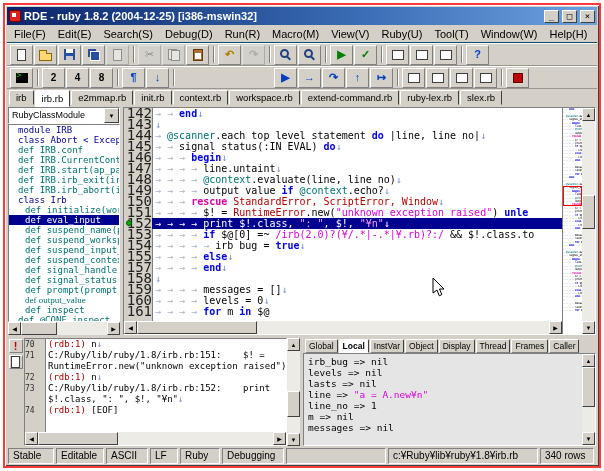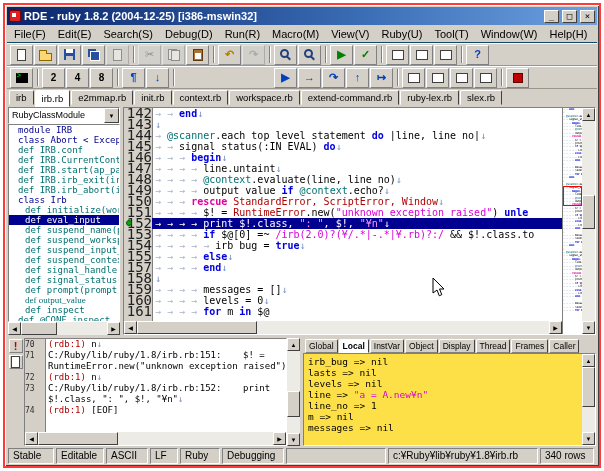--- a/index.html
+++ b/index.html
@@ -110,21 +110,21 @@
   .con-rows{flex:1;overflow:hidden;background:linear-gradient(90deg,#d4d0c8 0 20px,#808080 20px 21px,#fff 21px)}
   .crow{display:flex;height:11px;font:9px/11px "DejaVu Sans Mono",monospace;white-space:pre}
   .cgut{width:20px;flex:none;text-align:left;padding-right:3px;font-size:8px;color:#303030}
   .ctext{flex:1;padding-left:3px;overflow:hidden}
   .seg-d{color:#b00000}.seg-p{color:#000}.seg-e{color:#7890c8}
   .watch{flex:1;display:flex;flex-direction:column;min-width:0}
   .watch-tabs{height:15px;flex:none;display:flex;align-items:flex-end;padding:0 2px}
   .wtab{height:14px;padding:1px 3px;font-size:8.5px;line-height:11px;background:#d4d0c8;
     border:1px solid;border-color:#fff #404040 #808080 #fff;border-radius:2px 2px 0 0;margin-right:1px;white-space:nowrap}
   .wtab.active{background:#fff;border-bottom-color:#fff;font-weight:bold}
-  .watch-wrap{flex:1;display:flex;border:1px solid;border-color:#808080 #fff #fff #808080;background:#fde047;min-height:0}
+  .watch-wrap{flex:1;display:flex;border:1px solid;border-color:#808080 #fff #fff #808080;background:#e5e5e5;min-height:0}
   .watch-body{flex:1;padding:2px 0 0 4px;overflow:hidden}
   .wrow{height:11px;font:9.5px/11px "DejaVu Sans Mono",monospace;white-space:pre;color:#000}
   .wval-str{color:#d800d8}
   
   .statusbar{height:18px;flex:none;display:flex;align-items:center;padding:1px 1px 0}
   .sseg{height:16px;border:1px solid;border-color:#808080 #fff #fff #808080;font-size:10px;line-height:14px;
     padding:0 4px;margin-right:2px;white-space:nowrap;overflow:hidden;flex:none}
   
   .cursor{position:absolute;left:432px;top:277px;z-index:50}
 </style>
@@ -471,22 +471,22 @@
           <span class="wtab">InstVar</span>
           <span class="wtab">Object</span>
           <span class="wtab">Display</span>
           <span class="wtab">Thread</span>
           <span class="wtab">Frames</span>
           <span class="wtab">Caller</span>
         </div>
       <div class="watch-wrap">
         <div class="watch-body" id="watchlist">
             <div class="wrow"><span class="wname">irb_bug</span><span> =&gt; </span><span class="wval">nil</span></div>
+            <div class="wrow"><span class="wname">levels</span><span> =&gt; </span><span class="wval">nil</span></div>
             <div class="wrow"><span class="wname">lasts</span><span> =&gt; </span><span class="wval">nil</span></div>
-            <div class="wrow"><span class="wname">levels</span><span> =&gt; </span><span class="wval">nil</span></div>
             <div class="wrow"><span class="wname">line</span><span> =&gt; </span><span class="wval-str">"a = A.new¥n"</span></div>
             <div class="wrow"><span class="wname">line_no</span><span> =&gt; </span><span class="wval">1</span></div>
             <div class="wrow"><span class="wname">m</span><span> =&gt; </span><span class="wval">nil</span></div>
             <div class="wrow"><span class="wname">messages</span><span> =&gt; </span><span class="wval">nil</span></div>
           </div>
         <div class="sb-v">
           <span class="sb-btn up"></span>
           <span class="sb-track">
               <span class="sb-thumb" style="top:0;height:40px"></span>
             </span>

